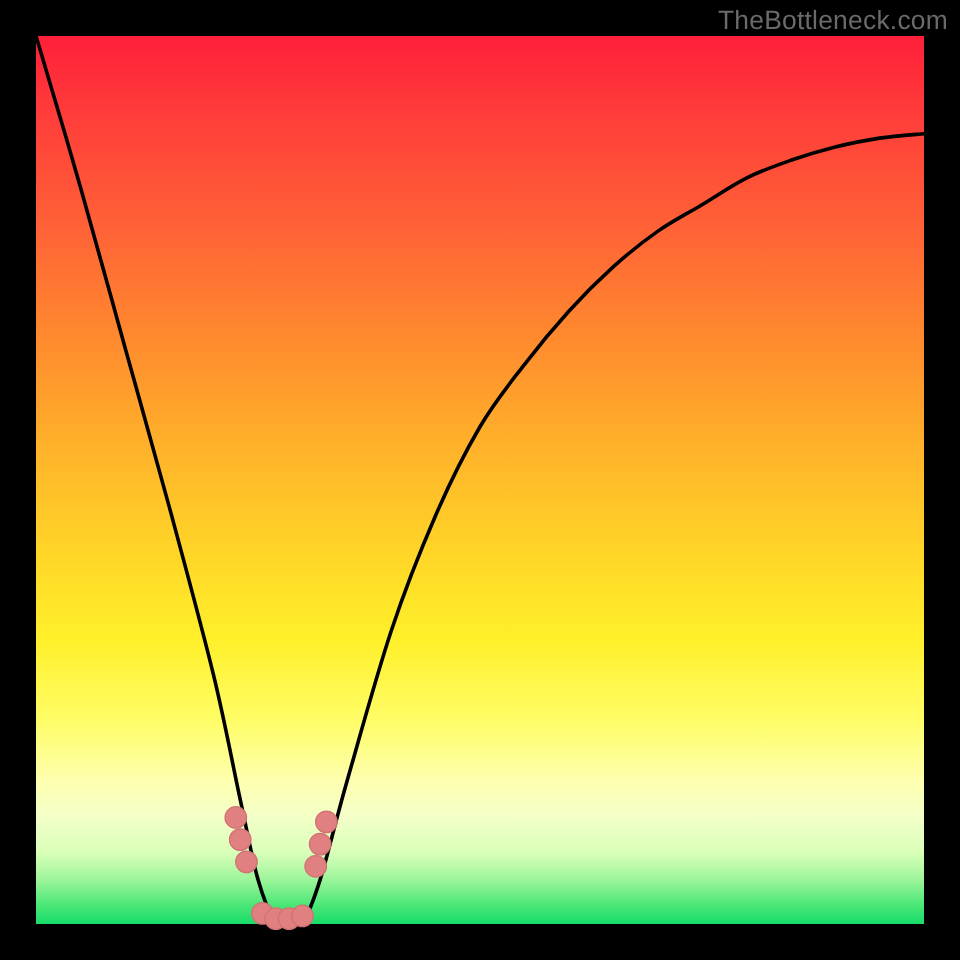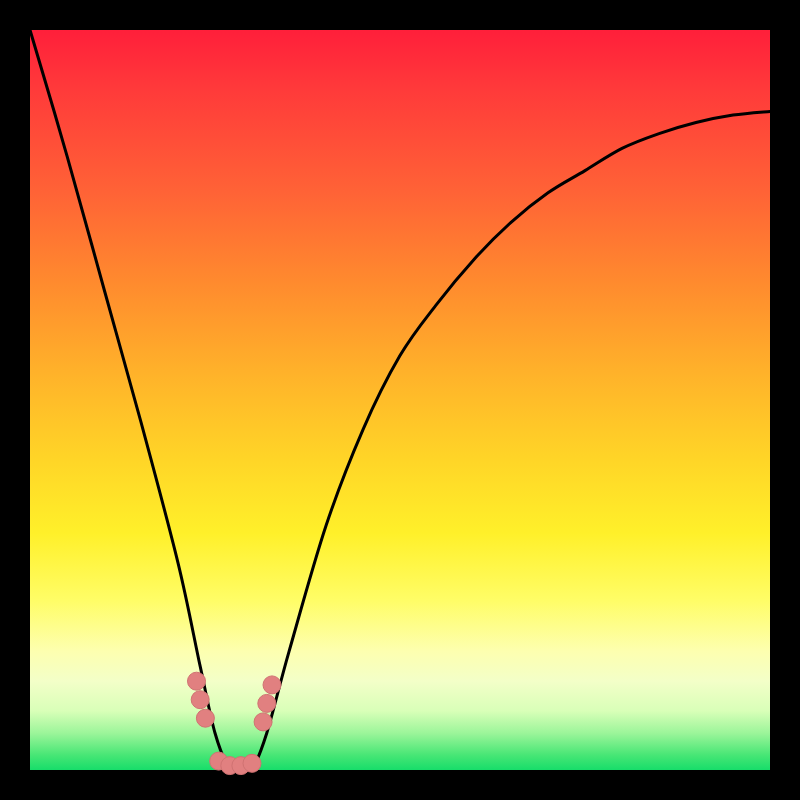--- a/index.html
+++ b/index.html
@@ -54,20 +54,21 @@
   .marker {
     fill: #e18080;
     stroke: #d07272;
     stroke-width: 1;
   }
 </style>
 </head>
 <body>
 
 <div class="frame">
+  <div class="watermark">TheBottleneck.com</div>
   <div class="plot">
     <svg class="curve" viewBox="0 0 740 740">
       <path id="curve-path" fill="none" stroke="#000" stroke-width="3" stroke-linecap="round" d="M 0.0 0.0 C 6.2 21.0, 24.7 82.6, 37.0 125.8 C 49.3 169.0, 61.7 214.6, 74.0 259.0 C 86.3 303.4, 98.7 346.6, 111.0 392.2 C 123.3 437.8, 138.1 492.1, 148.0 532.8 C 157.9 573.5, 164.0 608.0, 170.2 636.4 C 176.4 664.8, 180.1 685.7, 185.0 703.0 C 189.9 720.3, 196.1 733.8, 199.8 740.0 C 203.5 746.2, 204.7 740.0, 207.2 740.0 C 209.7 740.0, 212.1 740.0, 214.6 740.0 C 217.1 740.0, 218.3 746.2, 222.0 740.0 C 225.7 733.8, 230.6 722.7, 236.8 703.0 C 243.0 683.3, 249.1 656.1, 259.0 621.6 C 268.9 587.1, 283.7 532.8, 296.0 495.8 C 308.3 458.8, 320.7 428.0, 333.0 399.6 C 345.3 371.2, 357.7 346.6, 370.0 325.6 C 382.3 304.6, 394.7 289.8, 407.0 273.8 C 419.3 257.8, 431.7 243.0, 444.0 229.4 C 456.3 215.8, 468.7 203.5, 481.0 192.4 C 493.3 181.3, 505.7 171.4, 518.0 162.8 C 530.3 154.2, 542.7 148.0, 555.0 140.6 C 567.3 133.2, 579.7 124.6, 592.0 118.4 C 604.3 112.2, 616.7 107.9, 629.0 103.6 C 641.3 99.3, 653.7 95.6, 666.0 92.5 C 678.3 89.4, 690.7 87.0, 703.0 85.1 C 715.3 83.3, 733.8 82.0, 740.0 81.4"></path>
       <g id="markers-group">
           <circle cx="166.5" cy="651.2" r="9" class="marker"></circle>
           <circle cx="170.2" cy="669.7" r="9" class="marker"></circle>
           <circle cx="175.4" cy="688.2" r="9" class="marker"></circle>
           <circle cx="188.7" cy="731.1" r="9" class="marker"></circle>
           <circle cx="199.8" cy="735.6" r="9" class="marker"></circle>
           <circle cx="210.9" cy="735.6" r="9" class="marker"></circle>

